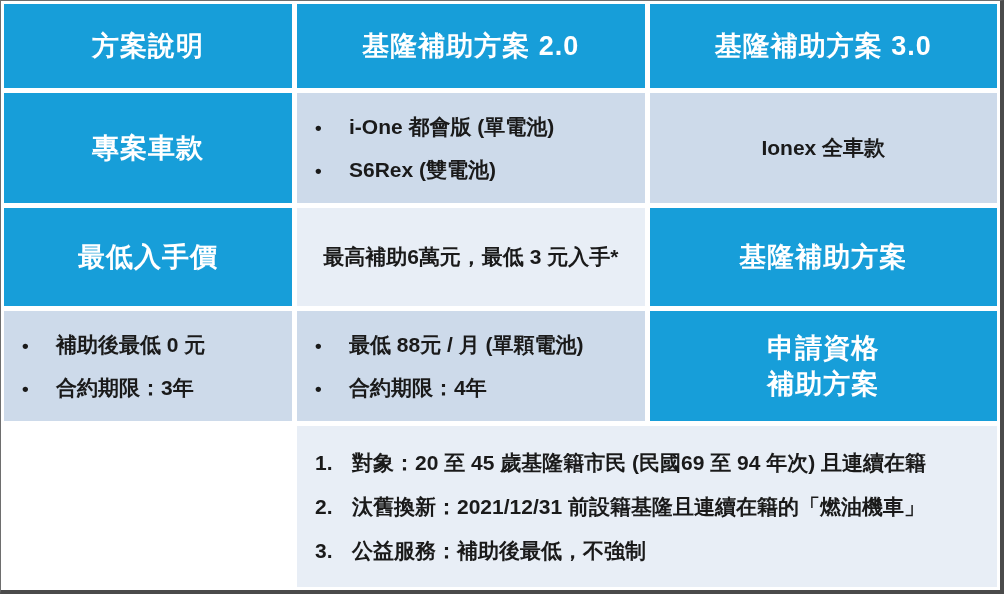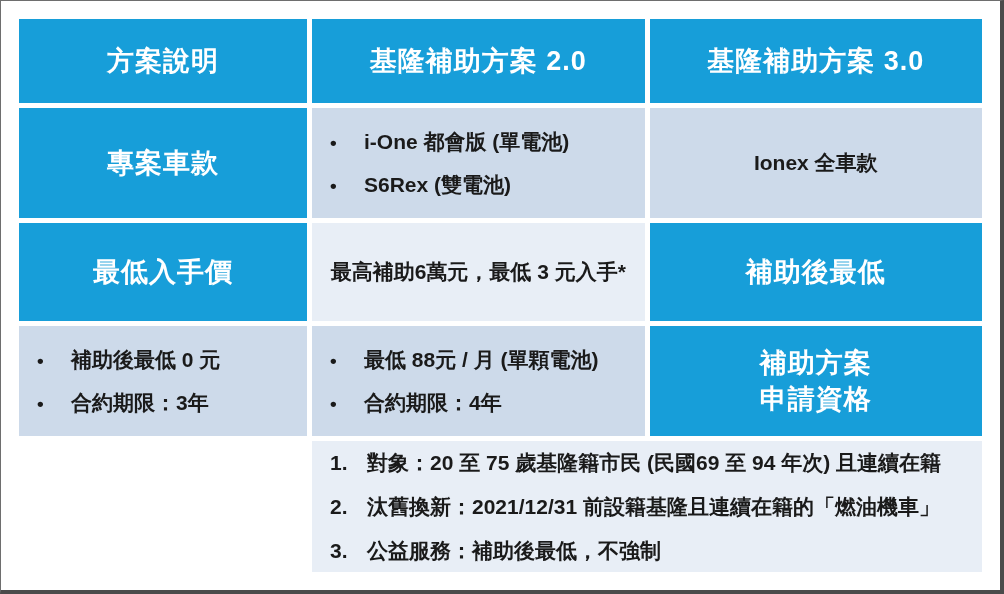--- a/index.html
+++ b/index.html
@@ -8,21 +8,21 @@
     font-family: "Liberation Sans", "DejaVu Sans", sans-serif;
     width: 1004px; height: 594px; overflow: hidden;
   }
   .frame {
     width: 1004px; height: 594px;
     background: #ffffff;
     border-top: 1px solid #6e6e6e;
     border-left: 1px solid #6e6e6e;
     border-right: 4px solid #4b4b4b;
     border-bottom: 4px solid #4b4b4b;
-    padding: 18px;
+    padding: 3px;
   }
   .tbl {
     width: 100%; height: 100%;
     display: grid;
     grid-template-columns: 288px 1fr 1fr;
     grid-template-rows: 84px 110px 98px 110px 1fr;
     gap: 5px;
     background: #ffffff;
   }
   .cell {
@@ -100,21 +100,21 @@
     </div>
 
     <div class="cell rowlabel">
       <span>最低入手價</span>
     </div>
     <div class="cell content band-light centered">
       <span>最高補助6萬元，最低 3 元入手*</span>
     </div>
 
     <div class="cell rowlabel">
-      <span>補助後最低</span>
+      <span>基隆補助方案</span>
     </div>
     <div class="cell content band-dark list">
       <div class="li">
         <span class="mark">•</span>
         <span class="txt">補助後最低 0 元</span>
       </div>
       <div class="li">
         <span class="mark">•</span>
         <span class="txt">合約期限：3年</span>
       </div>
@@ -124,27 +124,27 @@
         <span class="mark">•</span>
         <span class="txt">最低 88元 / 月 (單顆電池)</span>
       </div>
       <div class="li">
         <span class="mark">•</span>
         <span class="txt">合約期限：4年</span>
       </div>
     </div>
 
     <div class="cell rowlabel">
+      <span>申請資格</span>
       <span>補助方案</span>
-      <span>申請資格</span>
     </div>
     <div class="cell content band-light list qualist merged">
       <div class="li">
         <span class="num">1.</span>
-        <span class="txt">對象：20 至 75 歲基隆籍市民 (民國69 至 94 年次) 且連續在籍</span>
+        <span class="txt">對象：20 至 45 歲基隆籍市民 (民國69 至 94 年次) 且連續在籍</span>
       </div>
       <div class="li">
         <span class="num">2.</span>
         <span class="txt">汰舊換新：2021/12/31 前設籍基隆且連續在籍的「燃油機車」</span>
       </div>
       <div class="li">
         <span class="num">3.</span>
         <span class="txt">公益服務：補助後最低，不強制</span>
       </div>
     </div>

